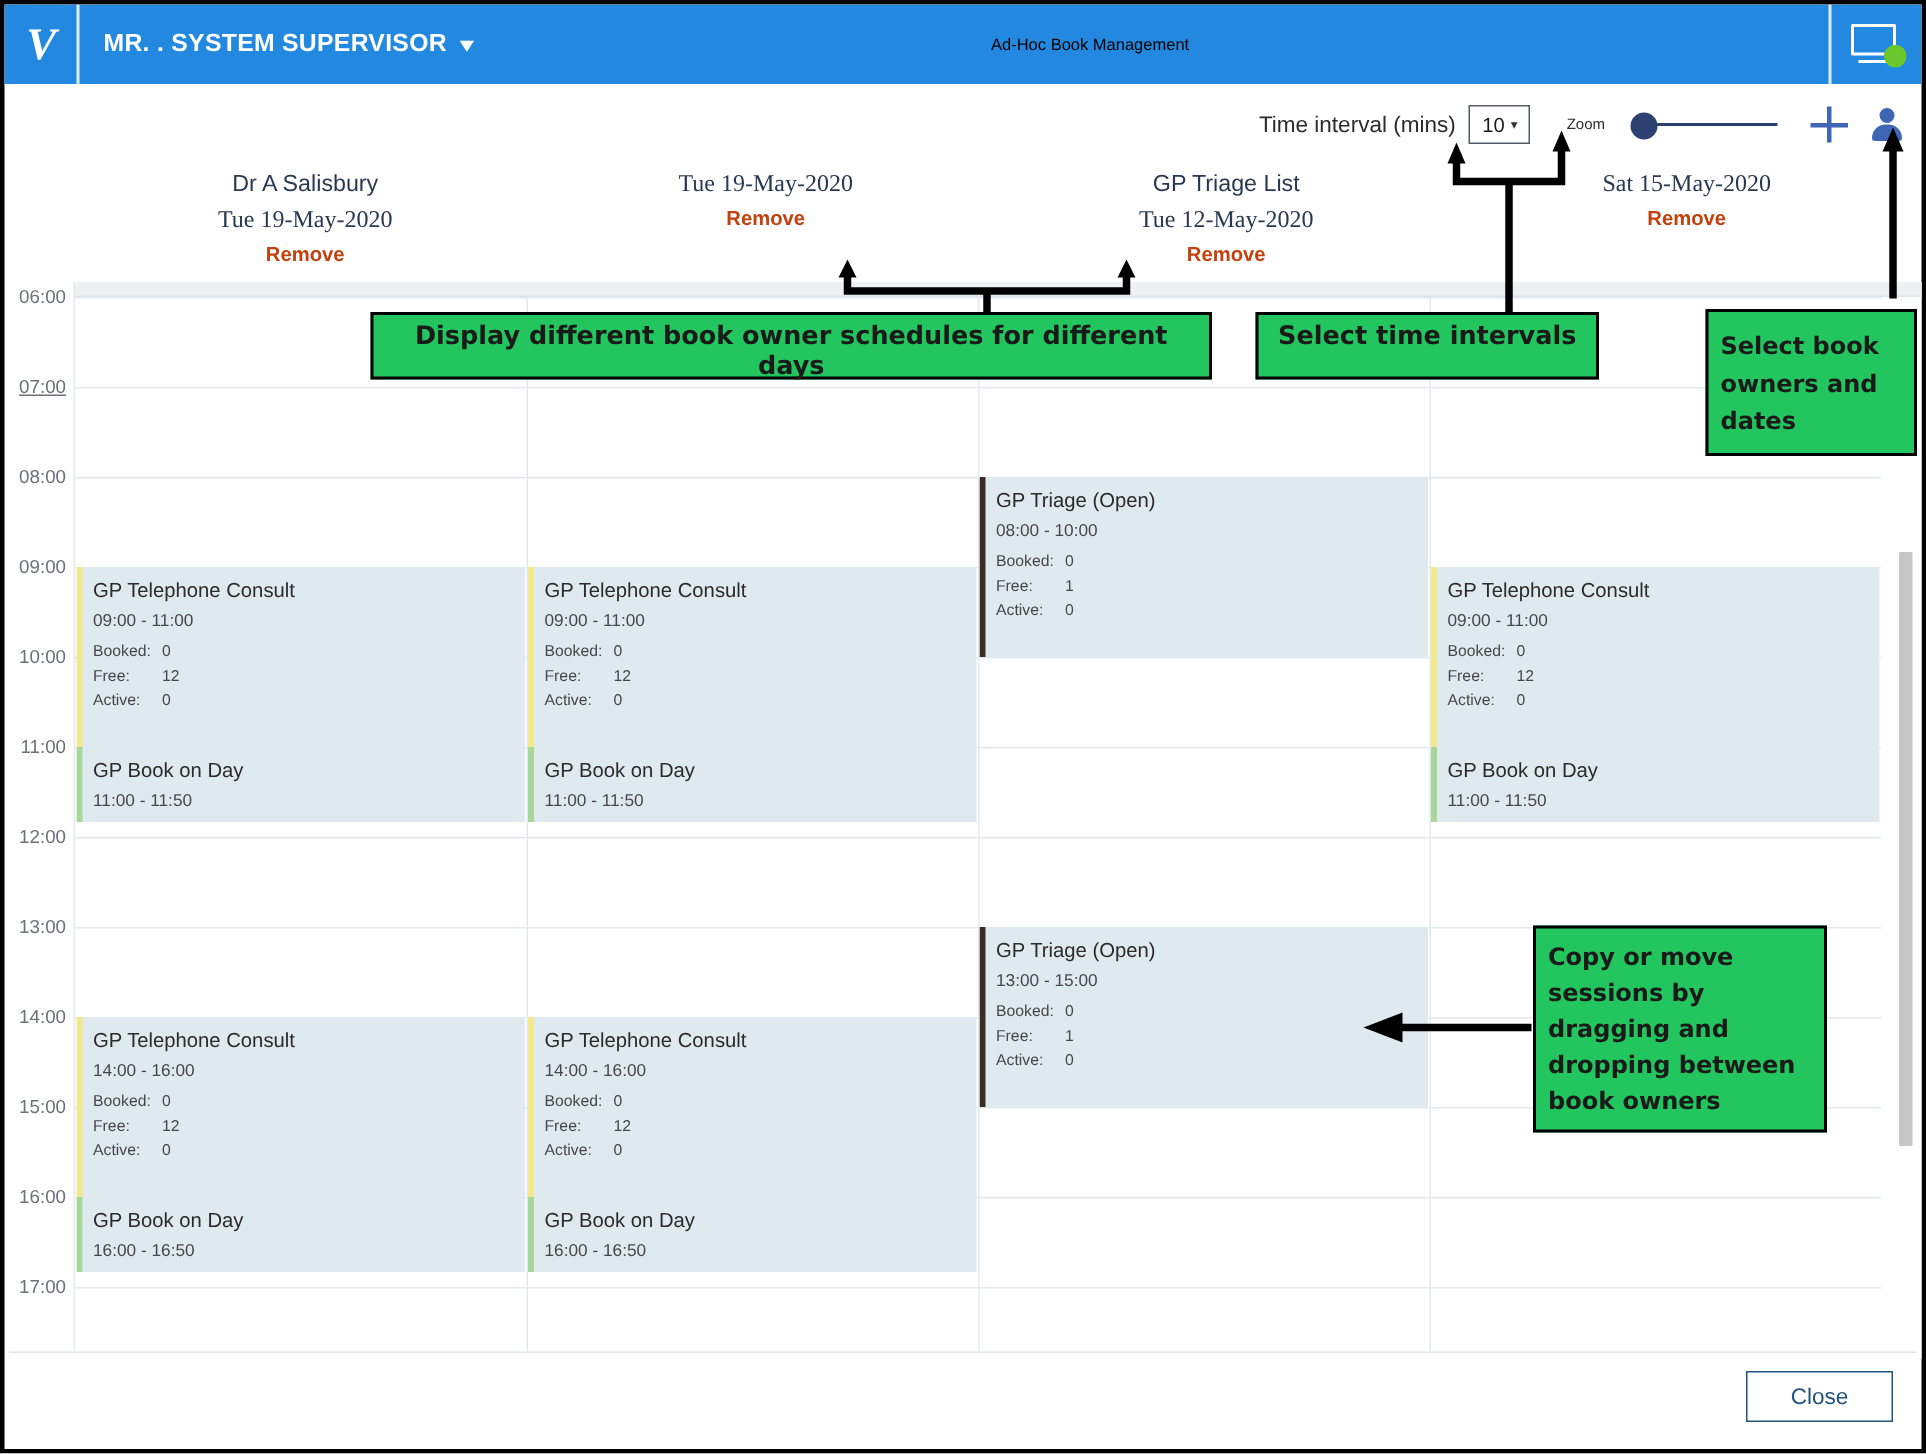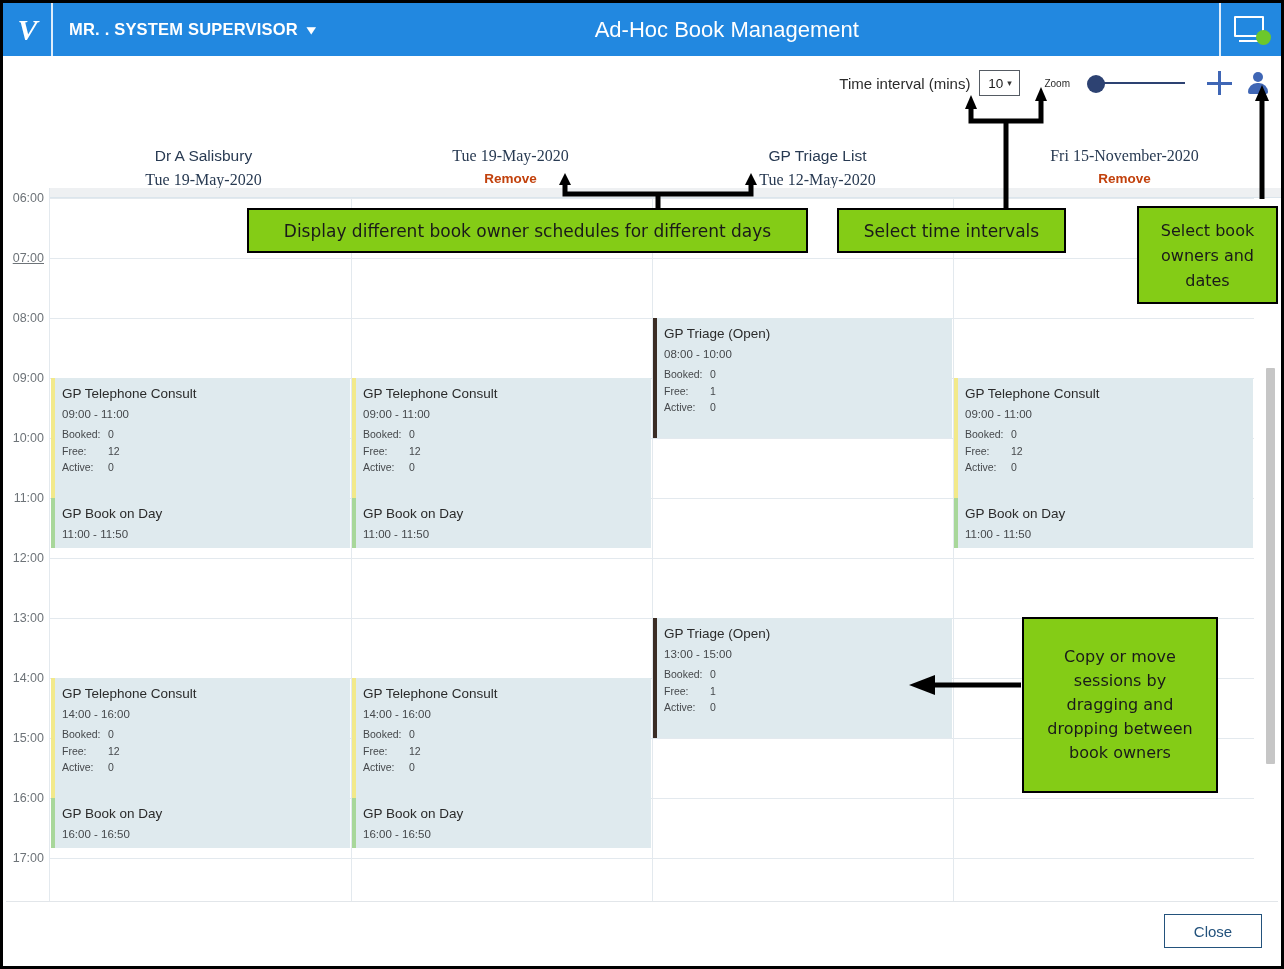--- a/index.html
+++ b/index.html
@@ -65,22 +65,22 @@
     font-weight: bold;
     transform: scaleX(1.3);
     display: inline-block;
   }
   .app-title-wrap {
     flex: 1 1 auto;
     display: flex; align-items: center; justify-content: center;
     padding-right: 80px;
   }
   .app-title {
-    color: #ffffff;
-    font-size: 22px;
+    color: #000000;
+    font-size: 11px;
     white-space: nowrap;
   }
   .monitor-cell {
     width: 60px; height: 53px;
     flex: 0 0 60px;
     display: flex; align-items: center; justify-content: center;
     position: relative;
   }
   .monitor-ico { position: relative; width: 34px; height: 28px; }
   .monitor-screen {
@@ -166,21 +166,20 @@
     background: #3f66b5;
     border-radius: 9px 9px 2px 2px;
   }
 
   
   .colheaders {
     position: absolute;
     left: 3px; top: 104px;
     width: 1272px; height: 80px;
     display: flex;
-    margin-top: 33px;
   }
   .ch-gutter { width: 44px; flex: 0 0 44px; }
   .ch-cell {
     flex: 1 1 0;
     text-align: center;
     padding-top: 4px;
   }
   .ch-owner { font-size: 15.5px; color: #283a52; line-height: 24px; }
   .ch-date  { font-size: 16px; color: #283a52; line-height: 24px; font-family: Liberation Serif, serif; }
   .ch-remove {
@@ -290,26 +289,27 @@
 
   
   .anno-layer {
     position: absolute; left: 0; top: 0;
     width: 1284px; height: 969px;
     pointer-events: none;
   }
   .callout {
     position: absolute;
     border: 2.5px solid #000000;
-    background: #84cc16;
-    display: flex; align-items: center; justify-content: center;
+    background: #22c55e;
+    display: flex; align-items: flex-start; justify-content: center;
     text-align: center;
     font-family: "DejaVu Sans", sans-serif;
     color: #1a1a1a;
     padding: 4px 8px;
+    font-weight: bold;
   }
   .callout span { display: block; }
 </style>
 </head>
 <body>
 
 <div id="app">
 
   <div class="titlebar">
     <div class="logo-cell">
@@ -361,21 +361,21 @@
     <div class="ch-cell">
       <div class="ch-date">Tue 19-May-2020</div>
       <div class="ch-remove">Remove</div>
     </div>
     <div class="ch-cell">
       <div class="ch-owner">GP Triage List</div>
       <div class="ch-date">Tue 12-May-2020</div>
       <div class="ch-remove">Remove</div>
     </div>
     <div class="ch-cell">
-      <div class="ch-date">Fri 15-November-2020</div>
+      <div class="ch-date">Sat 15-May-2020</div>
       <div class="ch-remove">Remove</div>
     </div>
   </div>
 
   <div class="cal-wrap">
     <div class="cal-topstrip">
       <span class="ts-line"></span>
     </div>
     <div class="gutter">
       <span class="gutter-line"></span>
@@ -633,21 +633,21 @@
     <div class="callout" style="left:834px; top:205px; width:229px; height:45px; font-size:17px;">
       <span>Select time intervals</span>
     </div>
 
     <div class="callout" style="left:1134px; top:203px; width:141px; height:98px; font-size:16px; line-height:25px; flex-direction:column;">
       <span>Select book</span>
       <span>owners and</span>
       <span>dates</span>
     </div>
 
-    <div class="callout" style="left:1019px; top:614px; width:196px; height:176px; font-size:16px; line-height:24px; flex-direction:column;">
+    <div class="callout" style="left:1019px; top:614px; width:196px; height:138px; font-size:16px; line-height:24px; flex-direction:column;">
       <span>Copy or move</span>
       <span>sessions by</span>
       <span>dragging and</span>
       <span>dropping between</span>
       <span>book owners</span>
     </div>
   </div>
 
 </div>
 

